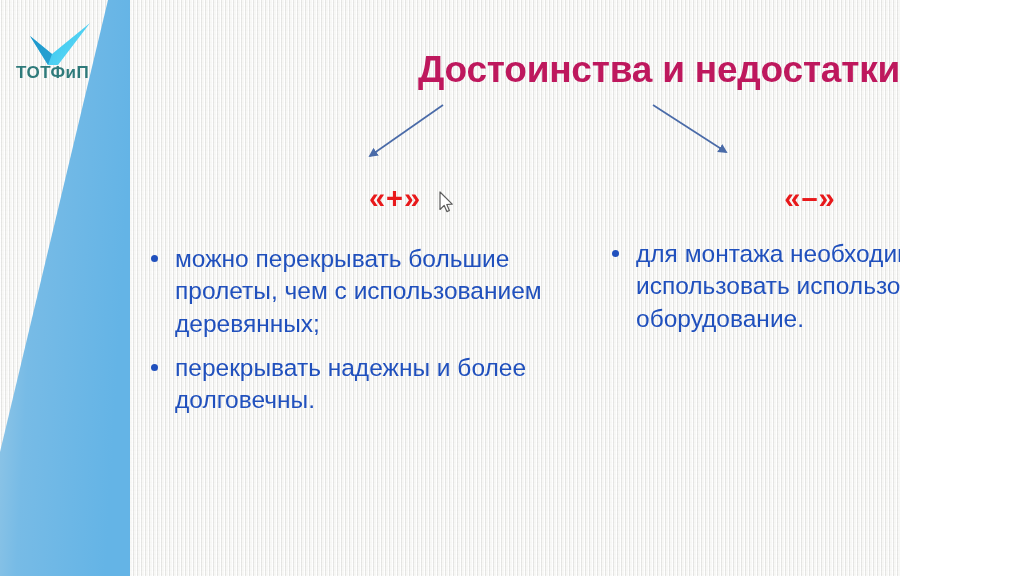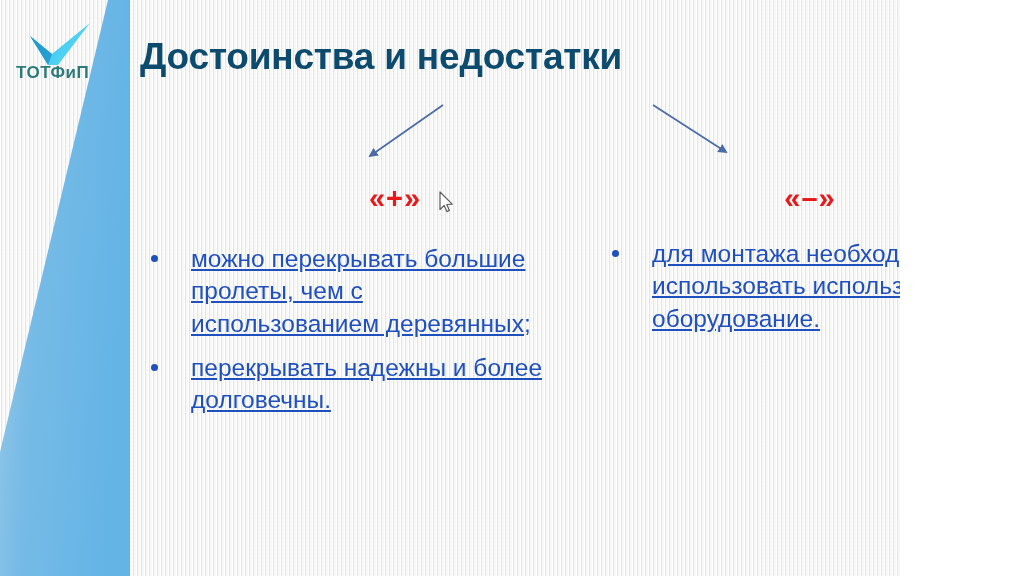--- a/index.html
+++ b/index.html
@@ -58,26 +58,26 @@
     left: 8px; top: 12px;
     width: 96px; height: 70px;
     z-index: 4;
   }
   #logo svg { display: block; }
 
   
   #title {
     position: absolute;
     left: 140px;
-    top: 37px;
+    top: 50px;
     width: 760px;
-    text-align: left;
+    text-align: right;
     font-size: 37px;
     font-weight: bold;
-    color: #0c4a6e;
+    color: #be185d;
     letter-spacing: -0.2px;
     line-height: 1.1;
     z-index: 3;
     white-space: nowrap;
   }
 
   
   #arrows {
     position: absolute;
     inset: 0;
@@ -107,23 +107,22 @@
     list-style: none;
     color: #2050bd;
     font-size: 24.5px;
     line-height: 1.32;
   }
   #left-list  { left: 143px; top: 243px; width: 400px; }
   #right-list { left: 604px; top: 238px; width: 420px; }
 
   .bullet-list li {
     position: relative;
-    padding-left: 48px;
+    padding-left: 32px;
     margin-bottom: 12px;
-    text-decoration: underline;
   }
   .bullet-list li::before {
     content: "";
     position: absolute;
     left: 8px;
     top: 12px;
     width: 7px;
     height: 7px;
     border-radius: 50%;
     background: #2050bd;

